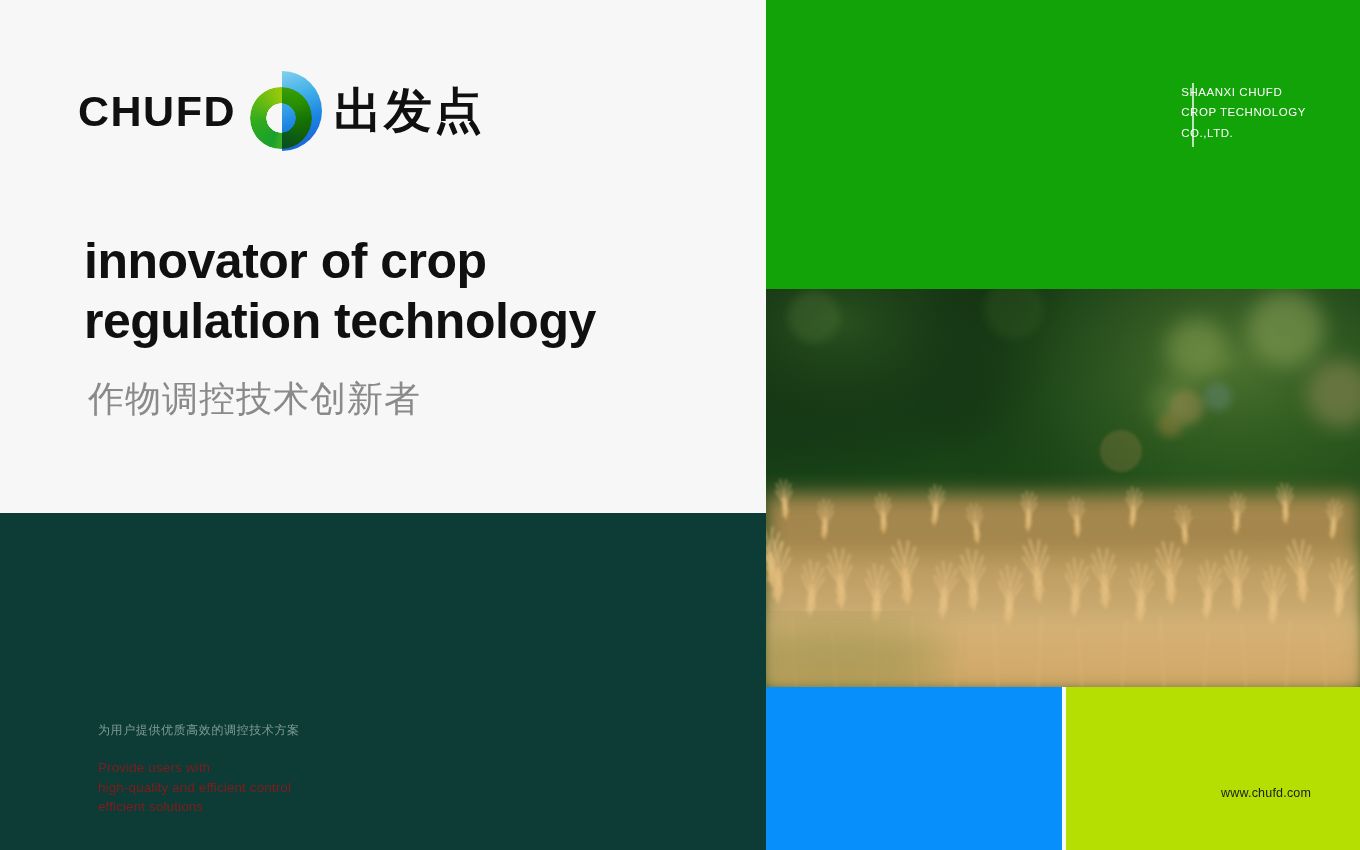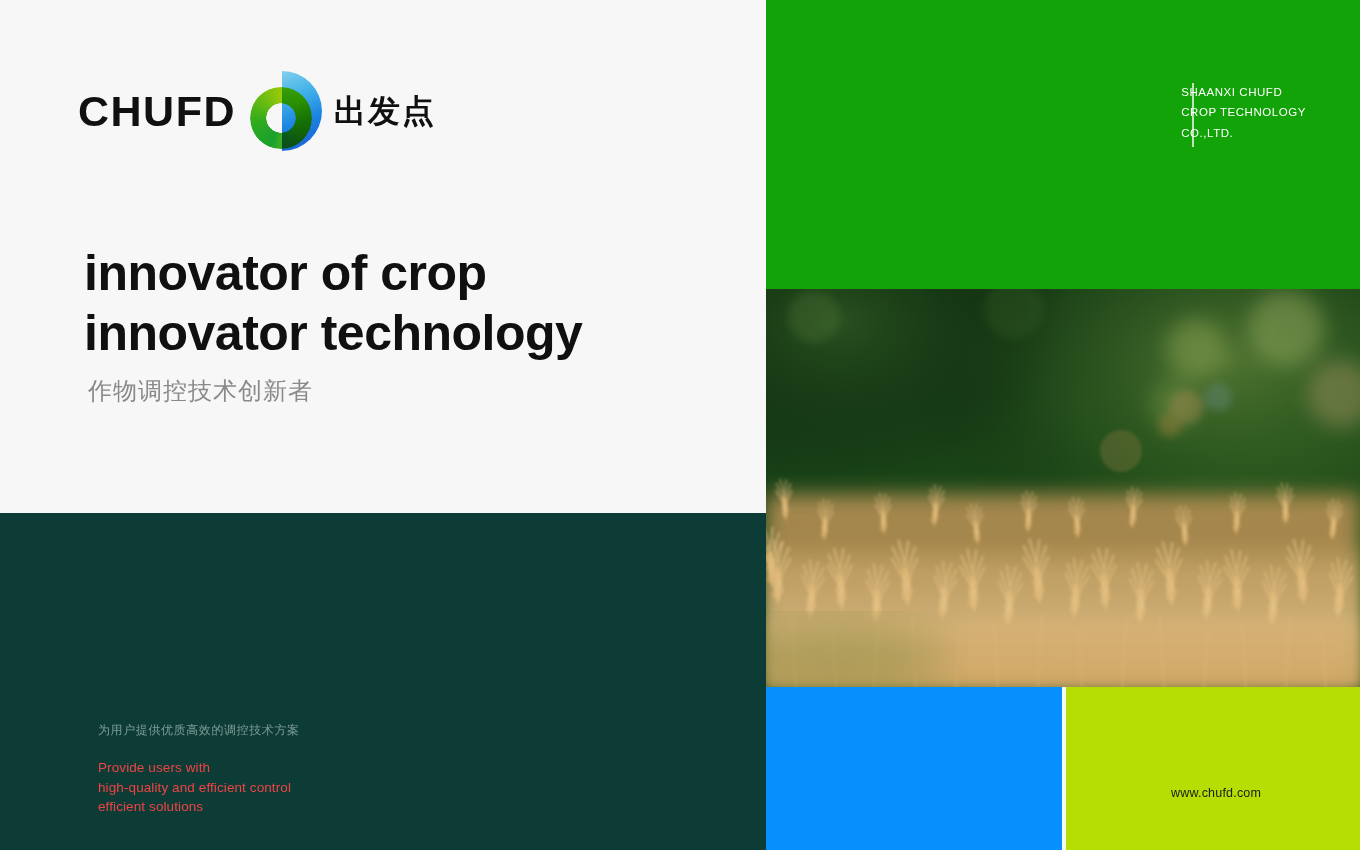--- a/index.html
+++ b/index.html
@@ -44,44 +44,44 @@
     mask: radial-gradient(circle at 50% 50%, transparent 0 33%, #000 34%);
   }
   .logo-mark .blue {
     position:absolute; left:32px; top:3px; width:40px; height:80px;
     background:linear-gradient(160deg, #7fd4f5 0%, #36b3ef 30%, #0a7de8 62%, #0b50d8 100%);
     border-radius:0 40px 40px 0;
     mix-blend-mode:multiply;
     opacity:0.93;
   }
   .logo-cn {
-    font-size:32px; font-weight:bold; color:#101010;
+    font-size:48px; font-weight:bold; color:#101010;
     letter-spacing:2px; line-height:1; white-space:nowrap;
   }
 
   
   .headline {
-    position:absolute; left:84px; top:244px; width:640px;
+    position:absolute; left:84px; top:232px; width:640px;
     font-size:50px; font-weight:bold; color:#101010;
     line-height:1.19; letter-spacing:-0.5px;
   }
   .subhead {
     position:absolute; left:88px; top:375px;
-    font-size:24px; font-weight:300; color:#8a8a8a;
+    font-size:36px; font-weight:300; color:#8a8a8a;
     letter-spacing:1px; white-space:nowrap;
   }
 
   
   .tagline { position:absolute; left:98px; top:721px; width:360px; }
   .tagline .cn {
     font-size:12px; color:#7e9b96; letter-spacing:0.6px;
     line-height:1.5; margin-bottom:19px;
   }
   .tagline .en {
-    font-size:13.5px; color:#ef4444; line-height:1.46; letter-spacing:0.1px;
+    font-size:13.5px; color:#7f1d1d; line-height:1.46; letter-spacing:0.1px;
   }
 
   
   .green-top {
     position:absolute; left:766px; top:0; width:594px; height:289px;
     background:#12a309;
   }
   .corp-name {
     position:absolute; right:54px; top:82px; text-align:left;
     font-size:11.5px; font-weight:normal; color:#ffffff;
@@ -102,21 +102,21 @@
   
   .blue-block {
     position:absolute; left:766px; top:687px; width:296px; height:163px;
     background:#0790fb;
   }
   .lime-block {
     position:absolute; left:1066px; top:687px; width:294px; height:163px;
     background:#b5df02;
   }
   .website {
-    position:absolute; left:1171px; top:786px;
+    position:absolute; left:1221px; top:786px;
     font-size:12.5px; color:#1b1b1b; letter-spacing:0.2px; white-space:nowrap;
   }
 </style>
 </head>
 <body>
 
 <div class="page">
 
   <div class="left-top"></div>
   <div class="left-bottom"></div>
@@ -125,21 +125,21 @@
     <div class="logo-word">CHUFD</div>
     <div class="logo-mark">
       <div class="ring"></div>
       <div class="blue"></div>
     </div>
     <div class="logo-cn">出发点</div>
   </div>
 
   <div class="headline">
     <div>innovator of crop</div>
-    <div>innovator technology</div>
+    <div>regulation technology</div>
   </div>
   <div class="subhead">作物调控技术创新者</div>
 
   <div class="tagline">
     <div class="cn">为用户提供优质高效的调控技术方案</div>
     <div class="en">
       <div>Provide users with</div>
       <div>high-quality and efficient control</div>
       <div>efficient solutions</div>
     </div>

